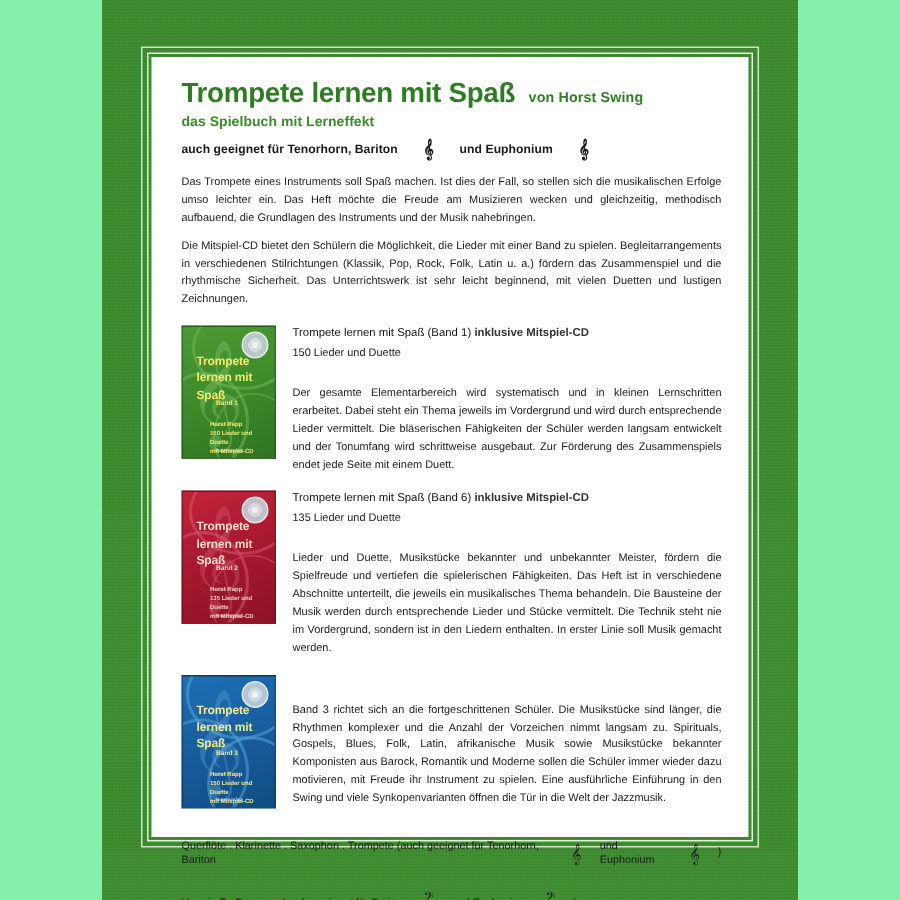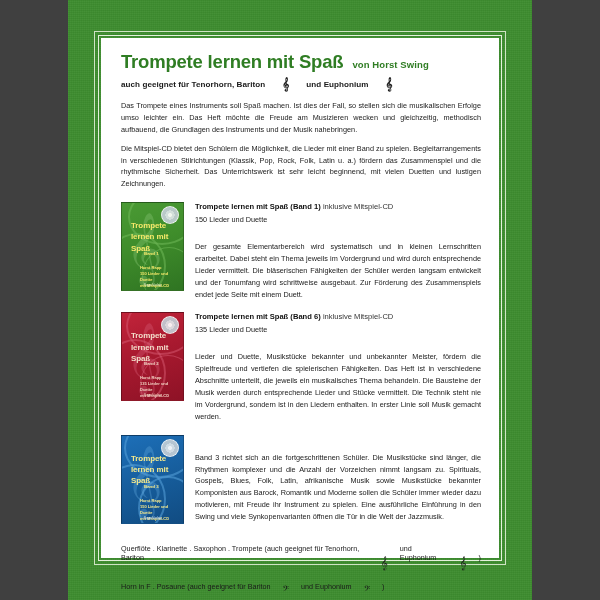--- a/index.html
+++ b/index.html
@@ -11,21 +11,21 @@
     height: 600px;
     background: #ffffff;
     font-family: "Liberation Sans", sans-serif;
     overflow: hidden;
   }
 
   #page {
     position: relative;
     width: 600px;
     height: 600px;
-    background: #404040;
+    background: #86efac;
   }
 
   
   #green-band {
     position: absolute;
     left: 68px;
     top: 0;
     width: 464px;
     height: 600px;
     background: #3d8c2e;
@@ -132,22 +132,22 @@
     display: flex;
     margin-top: 12px;
     gap: 11px;
   }
   .band-text { flex: 1; padding-top: 0px; }
   .band-head {
     font-size: 7.6px;
     color: #111111;
     line-height: 1.3;
   }
-  .band-head b { font-weight: bold; }
-  .band-head .cd { font-weight: normal; color: #333; }
+  .band-head b { font-weight: normal; }
+  .band-head .cd { font-weight: bold; color: #333; }
   .band-sub {
     font-size: 7.3px;
     color: #222;
     margin-top: 3px;
   }
   .band-body {
     margin-top: 17px;
     font-size: 7.3px;
     color: #1a1a1a;
     line-height: 1.63;
@@ -269,21 +269,21 @@
     font-weight: bold;
     color: #111;
     letter-spacing: 0.02px;
   }
   .series-line {
     font-size: 7.2px;
     color: #1a1a1a;
     margin-top: 20px;
     letter-spacing: 0.02px;
     display: flex;
-    align-items: flex-end;
+    align-items: center;
     gap: 12px;
     flex-wrap: nowrap;
   }
   .shop {
     margin-top: 15px;
     text-align: center;
     font-size: 7px;
     color: #1a1a1a;
     letter-spacing: 0.02px;
   }
@@ -297,20 +297,21 @@
   <div id="frame-outer"></div>
   <div id="frame-mid"></div>
 
   <div id="panel">
 
     <div class="title-row">
       <div class="main-title">Trompete lernen mit Spaß</div>
       <div class="author">von Horst Swing</div>
     </div>
 
+    <div class="subtitle">das Spielbuch mit Lerneffekt</div>
 
     <div class="alsofor">
       <span>auch geeignet für Tenorhorn, Bariton</span>
       <span class="clef-t">𝄞</span>
       <span>und Euphonium</span>
       <span class="clef-t">𝄞</span>
     </div>
 
     <div class="intro">
       <p>Das Trompete eines Instruments soll Spaß machen. Ist dies der Fall, so stellen sich die musikalischen Erfolge umso leichter ein. Das Heft möchte die Freude am Musizieren wecken und gleichzeitig, methodisch aufbauend, die Grundlagen des Instruments und der Musik nahebringen.</p>

